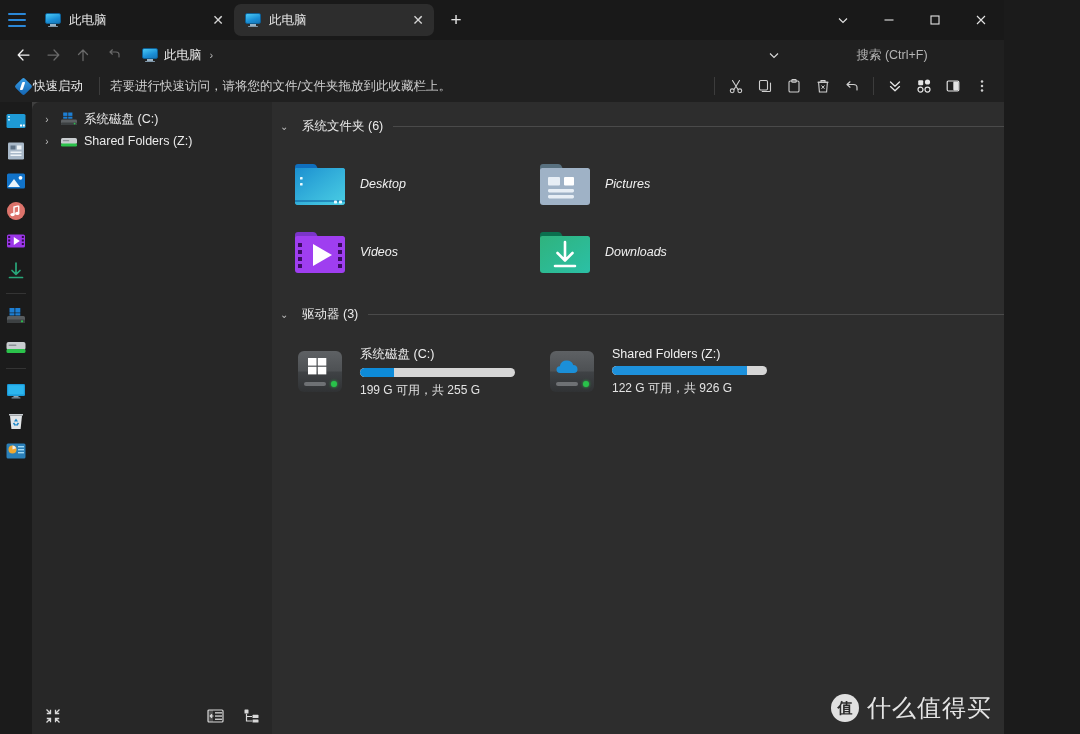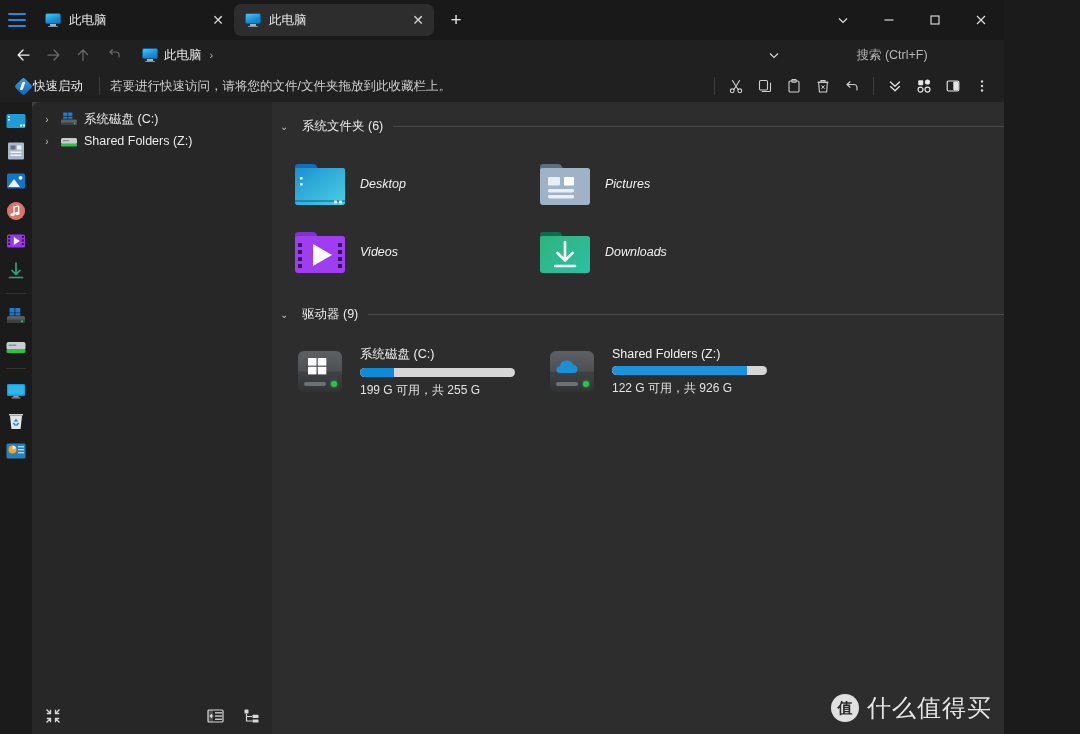--- a/index.html
+++ b/index.html
@@ -672,21 +672,21 @@
                 </defs>
               <path d="M26 12 L26 29 M18.5 23 L26 30.5 L33.5 23 M16 36 L36 36" stroke="#ffffff" stroke-width="2.6" fill="none" stroke-linecap="round" stroke-linejoin="round"></path>
             </svg>
           </span>
           <span class="fi-label">Downloads</span>
         </div>
       </div>
 
       <div class="section-head" style="margin-top:18px;">
         <span class="sh-chev">⌄</span>
-        <span class="sh-title">驱动器 (9)</span>
+        <span class="sh-title">驱动器 (3)</span>
         <span class="sh-line"></span>
       </div>
 
       <div class="drives-wrap">
 
         <div class="drive-item">
           <span class="drv-ic">
             <span class="drv-body"></span>
             <svg width="52" height="44" viewBox="0 0 52 44" style="position:absolute;left:0;top:0;">
               <rect x="14" y="9" width="8.5" height="7.6" fill="#ffffff"></rect>

